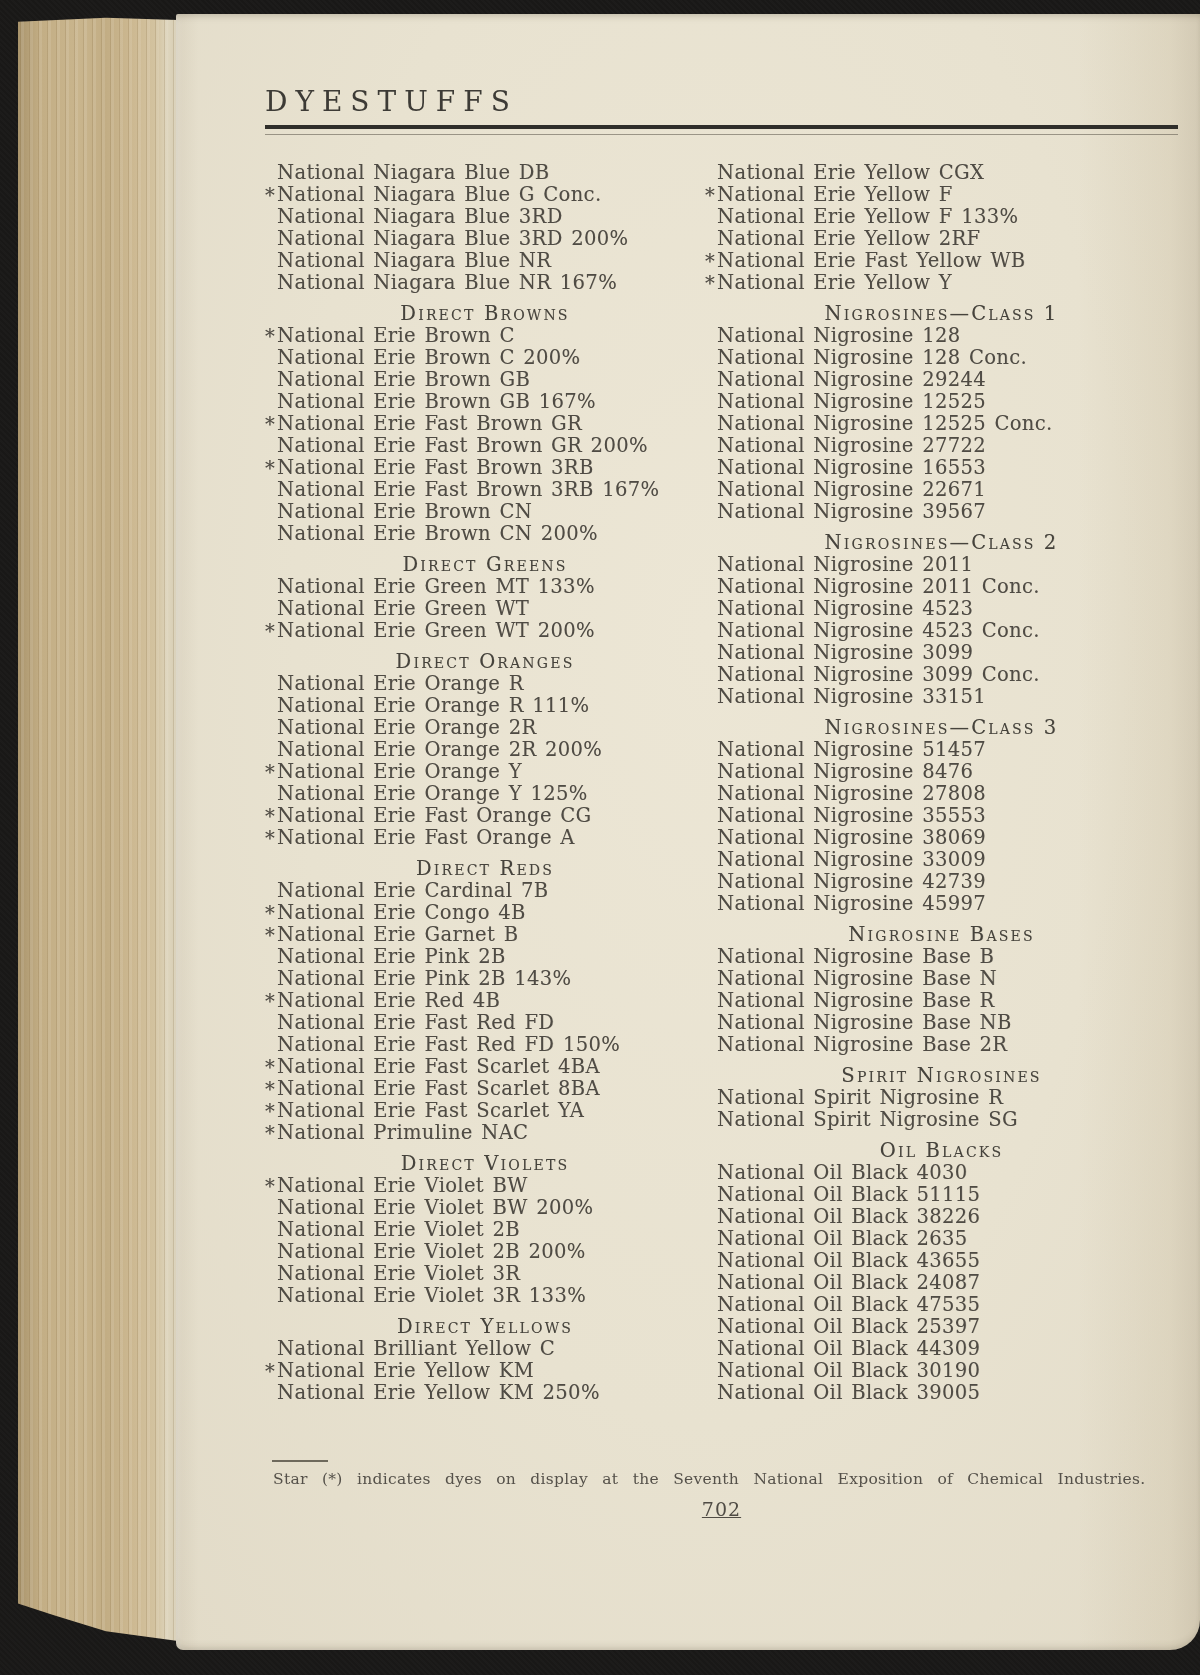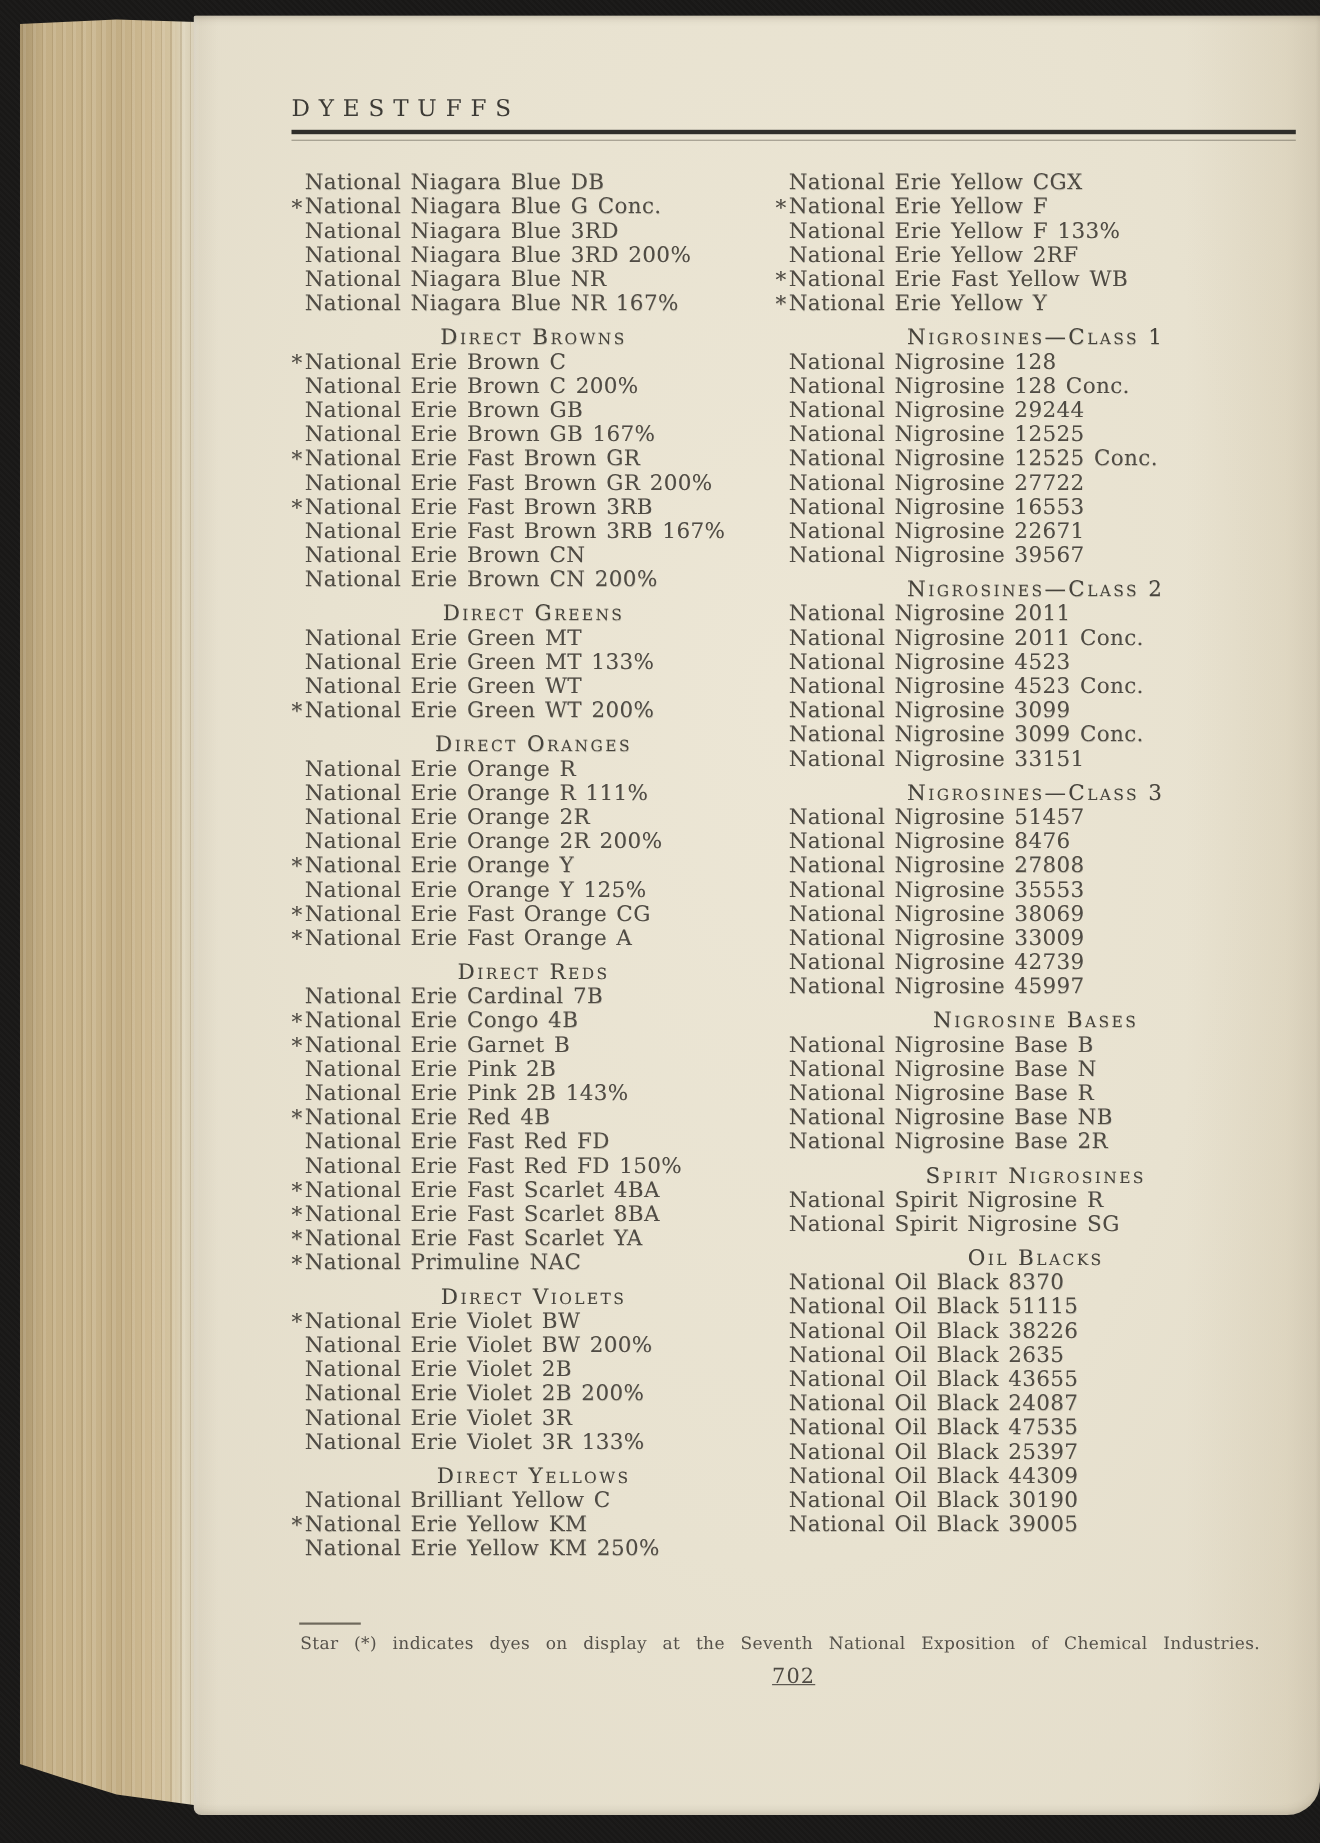--- a/index.html
+++ b/index.html
@@ -29,21 +29,21 @@
     border-radius:2px 0 30px 7px;
     box-shadow:inset 0 6px 9px -6px rgba(60,50,30,0.35), inset 0 -7px 10px -7px rgba(60,50,30,0.30), inset 4px 0 6px -4px rgba(255,255,255,0.5);
   }
   .page-inner{
     position:relative;height:100%;
     padding:0 22px 0 89px;box-sizing:border-box;
     color:#4f4b44;
   }
   .running-head{
     padding-top:74px;
-    font-size:21px;line-height:1;letter-spacing:8px;color:#3d3b36;
+    font-size:28px;line-height:1;letter-spacing:8px;color:#3d3b36;
   }
   .rule-thick{margin-top:9px;height:4px;background:#2f2e2a;width:100%;}
   .rule-thin{margin-top:5px;height:1px;background:rgba(90,84,72,0.55);width:100%;}
   .columns{
     display:flex;margin-top:27px;
     font-size:19.5px;line-height:22px;
     text-shadow:0.3px 0.3px 0.6px rgba(80,74,64,0.28);
   }
   .col-left{width:440px;flex:none;}
   .col-right{flex:1;}
@@ -95,21 +95,20 @@
             <div class="entry"><span>National Erie Brown GB 167%</span></div>
             <div class="entry"><span class="star">*</span><span>National Erie Fast Brown GR</span></div>
             <div class="entry"><span>National Erie Fast Brown GR 200%</span></div>
             <div class="entry"><span class="star">*</span><span>National Erie Fast Brown 3RB</span></div>
             <div class="entry"><span>National Erie Fast Brown 3RB 167%</span></div>
             <div class="entry"><span>National Erie Brown CN</span></div>
             <div class="entry"><span>National Erie Brown CN 200%</span></div>
           </div>
           <div class="section">
             <div class="heading">Direct Greens</div>
-            <div class="entry"><span>National Erie Green MT</span></div>
             <div class="entry"><span>National Erie Green MT 133%</span></div>
             <div class="entry"><span>National Erie Green WT</span></div>
             <div class="entry"><span class="star">*</span><span>National Erie Green WT 200%</span></div>
           </div>
           <div class="section">
             <div class="heading">Direct Oranges</div>
             <div class="entry"><span>National Erie Orange R</span></div>
             <div class="entry"><span>National Erie Orange R 111%</span></div>
             <div class="entry"><span>National Erie Orange 2R</span></div>
             <div class="entry"><span>National Erie Orange 2R 200%</span></div>
@@ -199,21 +198,21 @@
             <div class="entry"><span>National Nigrosine Base NB</span></div>
             <div class="entry"><span>National Nigrosine Base 2R</span></div>
           </div>
           <div class="section">
             <div class="heading">Spirit Nigrosines</div>
             <div class="entry"><span>National Spirit Nigrosine R</span></div>
             <div class="entry"><span>National Spirit Nigrosine SG</span></div>
           </div>
           <div class="section">
             <div class="heading">Oil Blacks</div>
-            <div class="entry"><span>National Oil Black 8370</span></div>
+            <div class="entry"><span>National Oil Black 4030</span></div>
             <div class="entry"><span>National Oil Black 51115</span></div>
             <div class="entry"><span>National Oil Black 38226</span></div>
             <div class="entry"><span>National Oil Black 2635</span></div>
             <div class="entry"><span>National Oil Black 43655</span></div>
             <div class="entry"><span>National Oil Black 24087</span></div>
             <div class="entry"><span>National Oil Black 47535</span></div>
             <div class="entry"><span>National Oil Black 25397</span></div>
             <div class="entry"><span>National Oil Black 44309</span></div>
             <div class="entry"><span>National Oil Black 30190</span></div>
             <div class="entry"><span>National Oil Black 39005</span></div>

